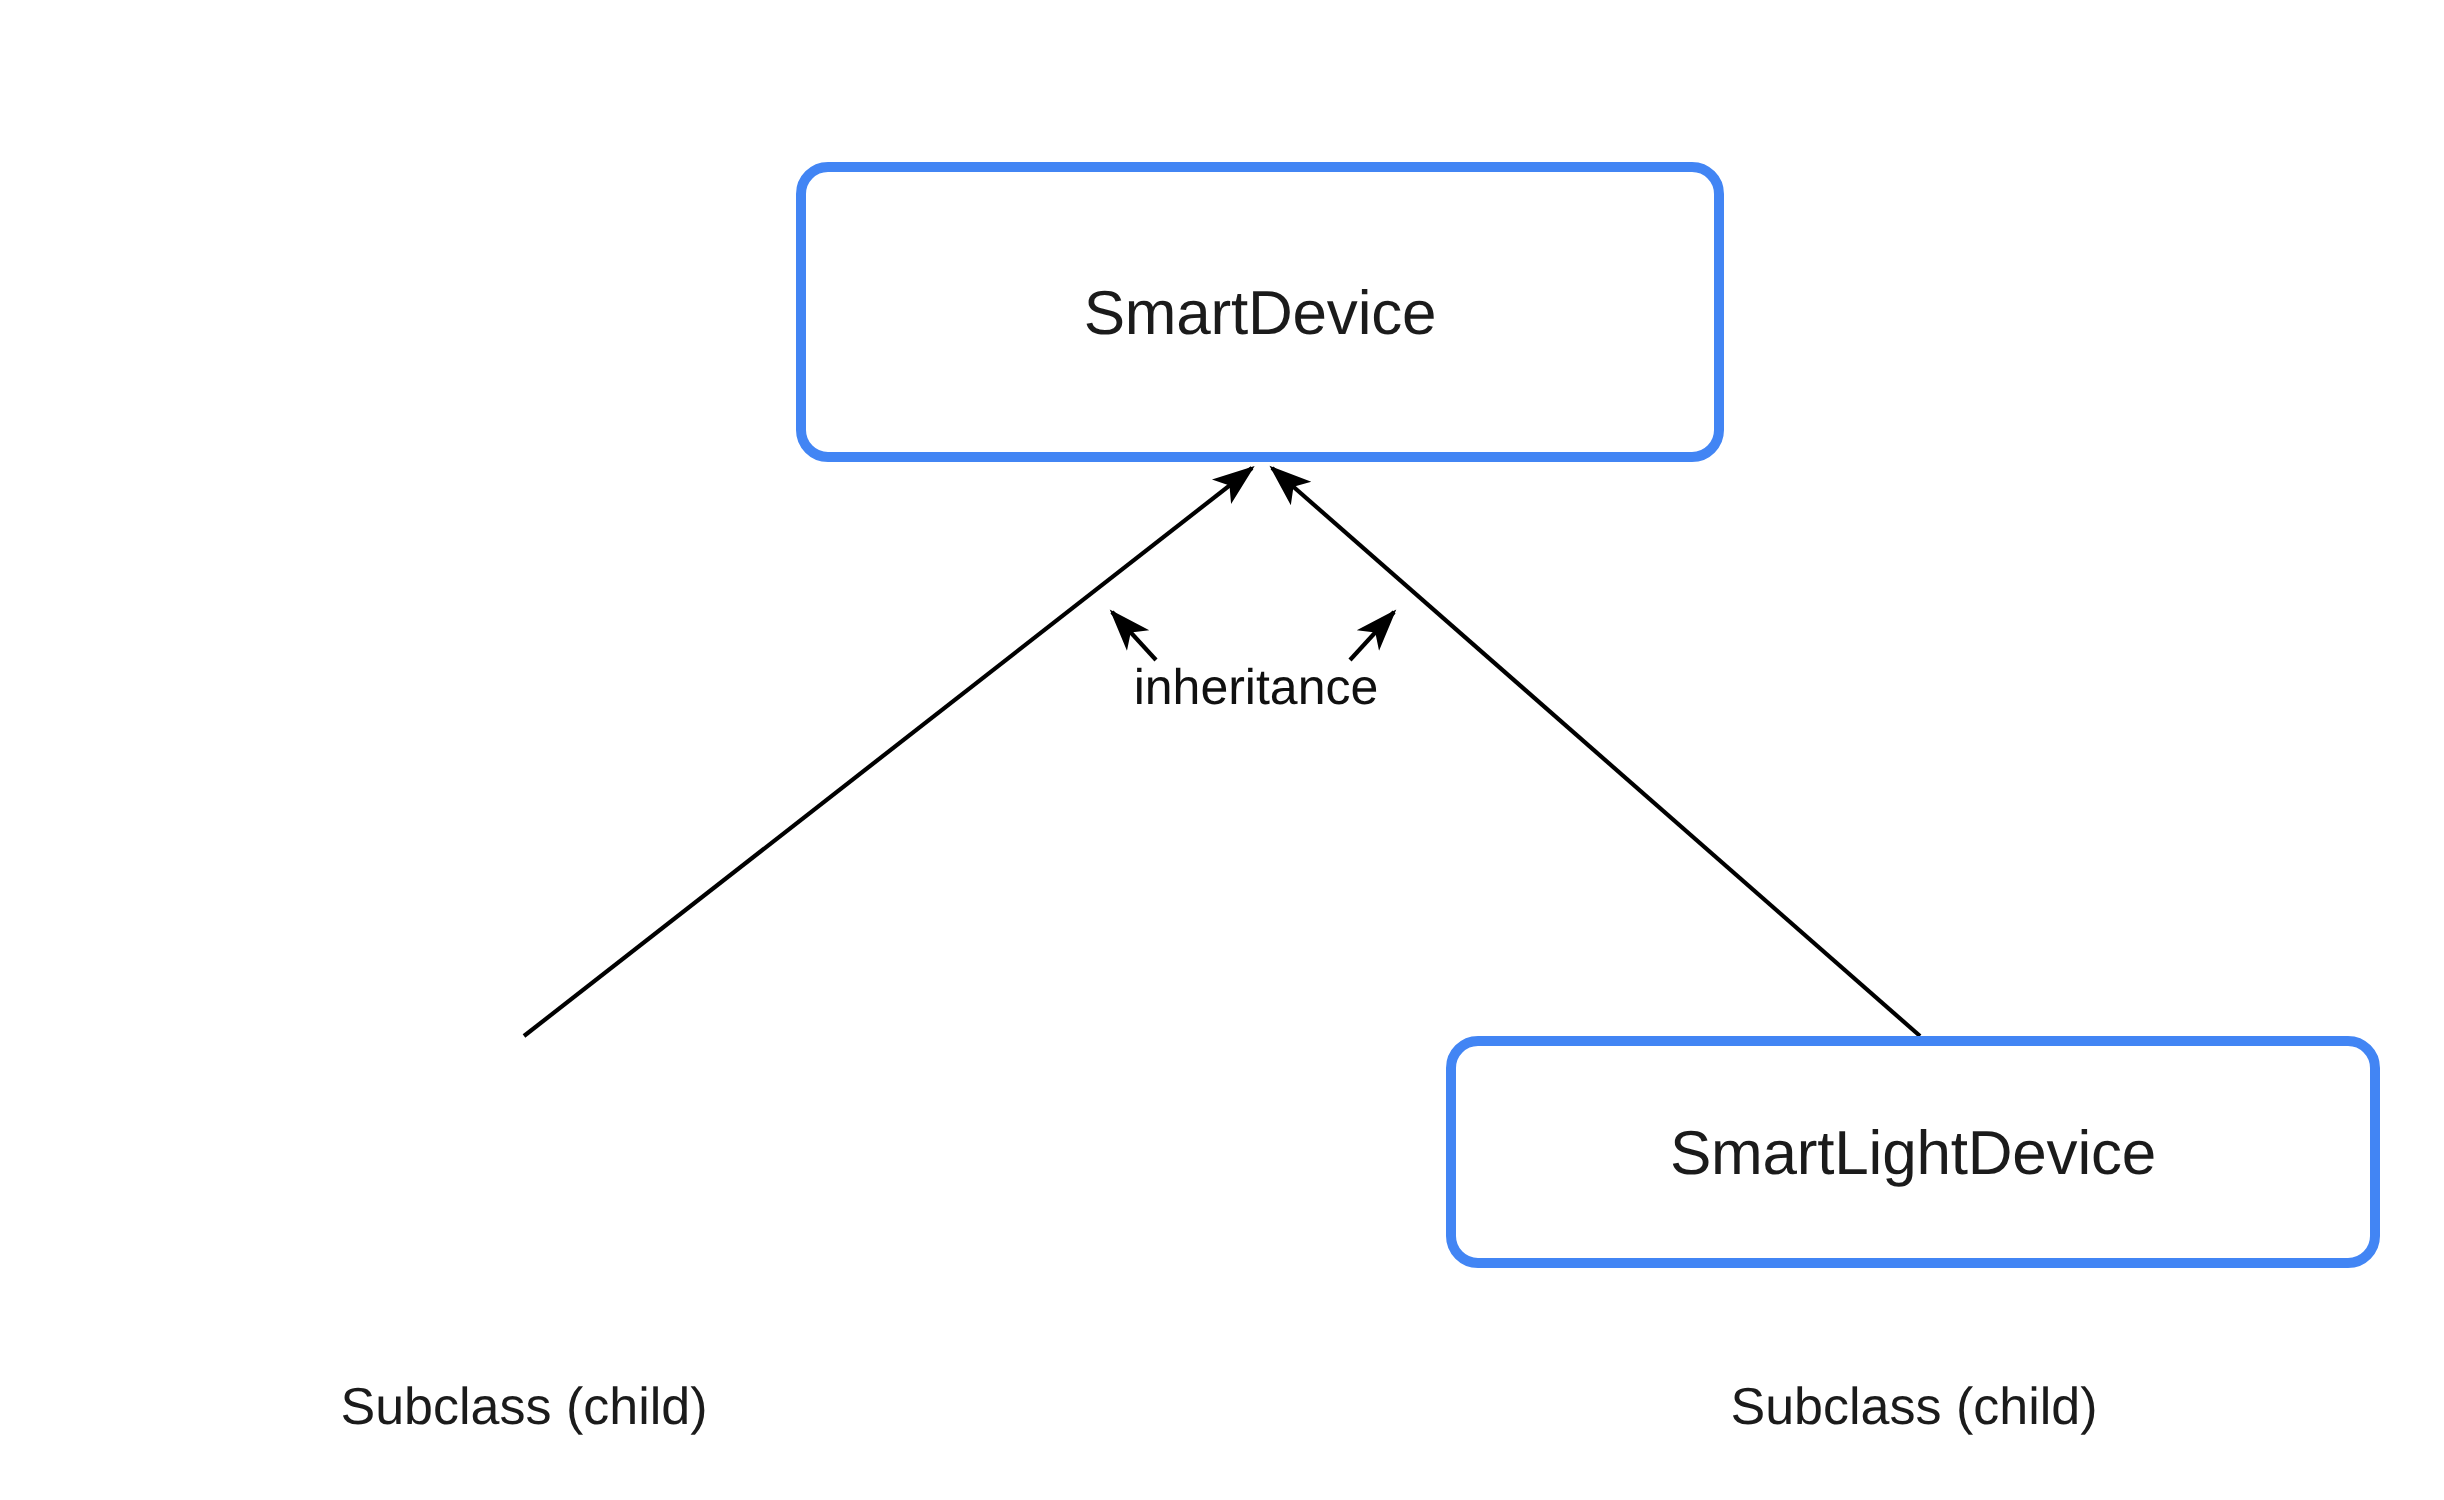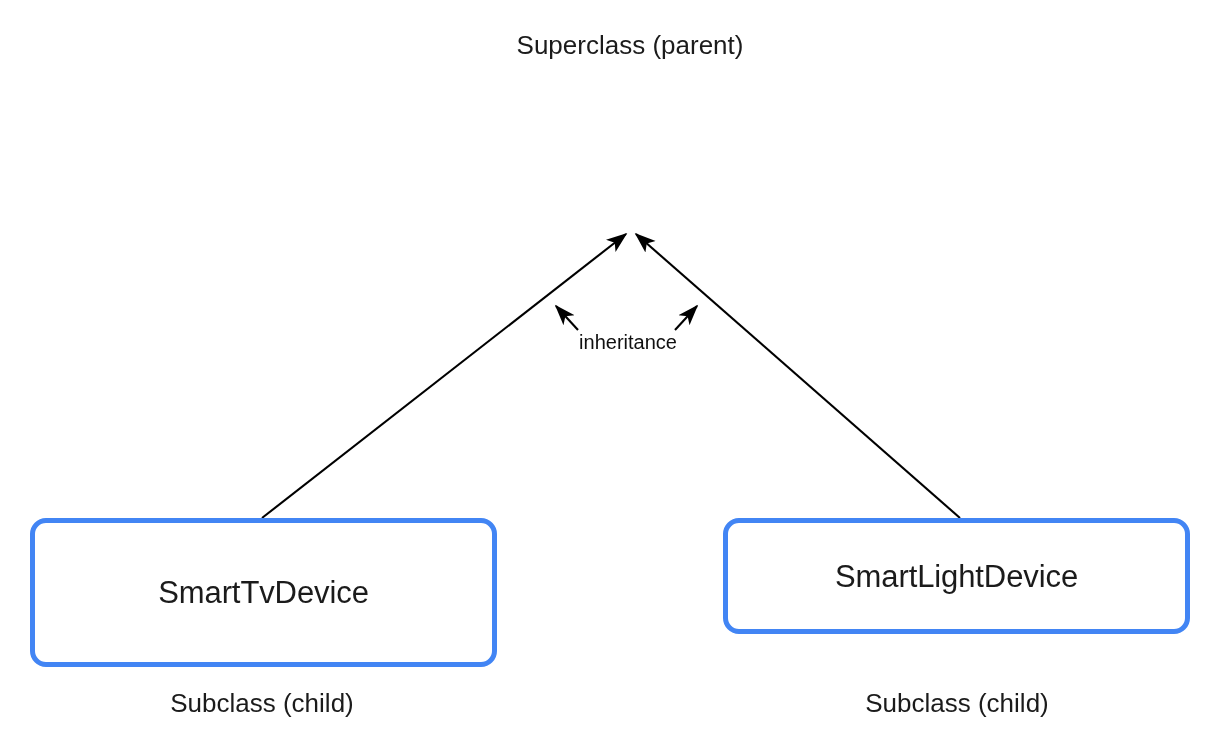--- a/index.html
+++ b/index.html
@@ -50,21 +50,21 @@
     position: absolute;
     font-size: 26px;
     color: #1b1b1b;
     line-height: 1;
     white-space: nowrap;
     text-align: center;
     transform: translateX(-50%);
   }
   .edge-label {
     position: absolute;
-    font-size: 20px;
+    font-size: 25px;
     color: #101010;
     line-height: 1;
     white-space: nowrap;
     transform: translateX(-50%);
   }
 
   
   #box-superclass      { left: 398px; top: 81px;  width: 464px; height: 150px; }
   #box-subclass-tv     { left: 30px;  top: 518px; width: 467px; height: 149px; }
   #box-subclass-light  { left: 723px; top: 518px; width: 467px; height: 116px; }
@@ -91,28 +91,27 @@
 
     <line x1="262" y1="518" x2="626" y2="234" stroke="#000000" stroke-width="2.1" marker-end="url(#arrowhead-main)"></line>
 
     <line x1="960" y1="518" x2="636" y2="234" stroke="#000000" stroke-width="2.1" marker-end="url(#arrowhead-main)"></line>
 
     <line x1="578" y1="330" x2="556" y2="306" stroke="#000000" stroke-width="2.1" marker-end="url(#arrowhead-small)"></line>
 
     <line x1="675" y1="330" x2="697" y2="306" stroke="#000000" stroke-width="2.1" marker-end="url(#arrowhead-small)"></line>
   </svg>
 
-  <div class="annotation" id="label-superclass">Superclass (parent)</div>
 
+  <div class="class-box" id="box-superclass" style="border-color:#4285F4;">
+    <span class="class-box-label">SmartDevice</span>
+  </div>
 
   <div class="edge-label" id="label-inheritance">inheritance</div>
 
-  <div class="class-box" id="box-subclass-tv" style="border-color:#4285F4;">
-    <span class="class-box-label">SmartTvDevice</span>
-  </div>
 
   <div class="annotation" id="label-subclass-tv">Subclass (child)</div>
 
   <div class="class-box" id="box-subclass-light" style="border-color:#4285F4;">
     <span class="class-box-label">SmartLightDevice</span>
   </div>
 
   <div class="annotation" id="label-subclass-light">Subclass (child)</div>
 
 </div>

